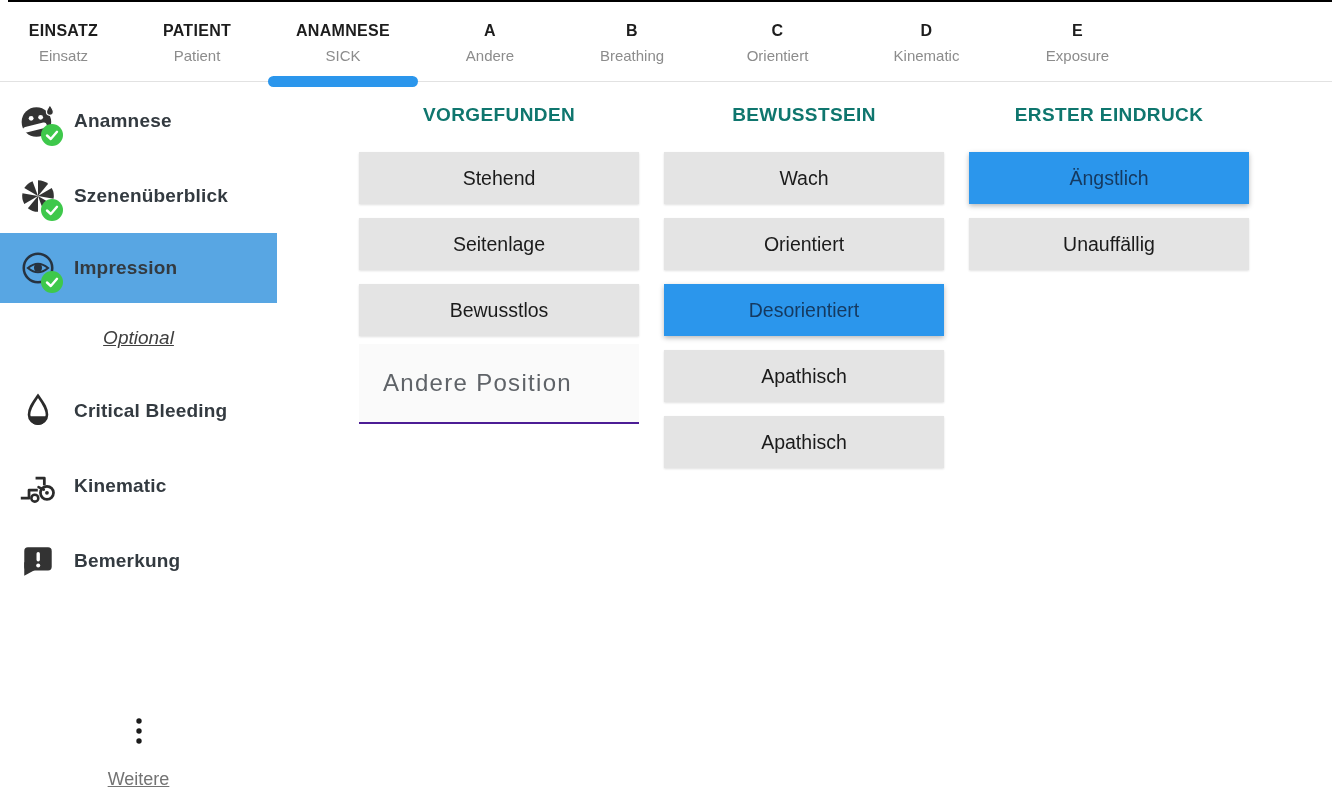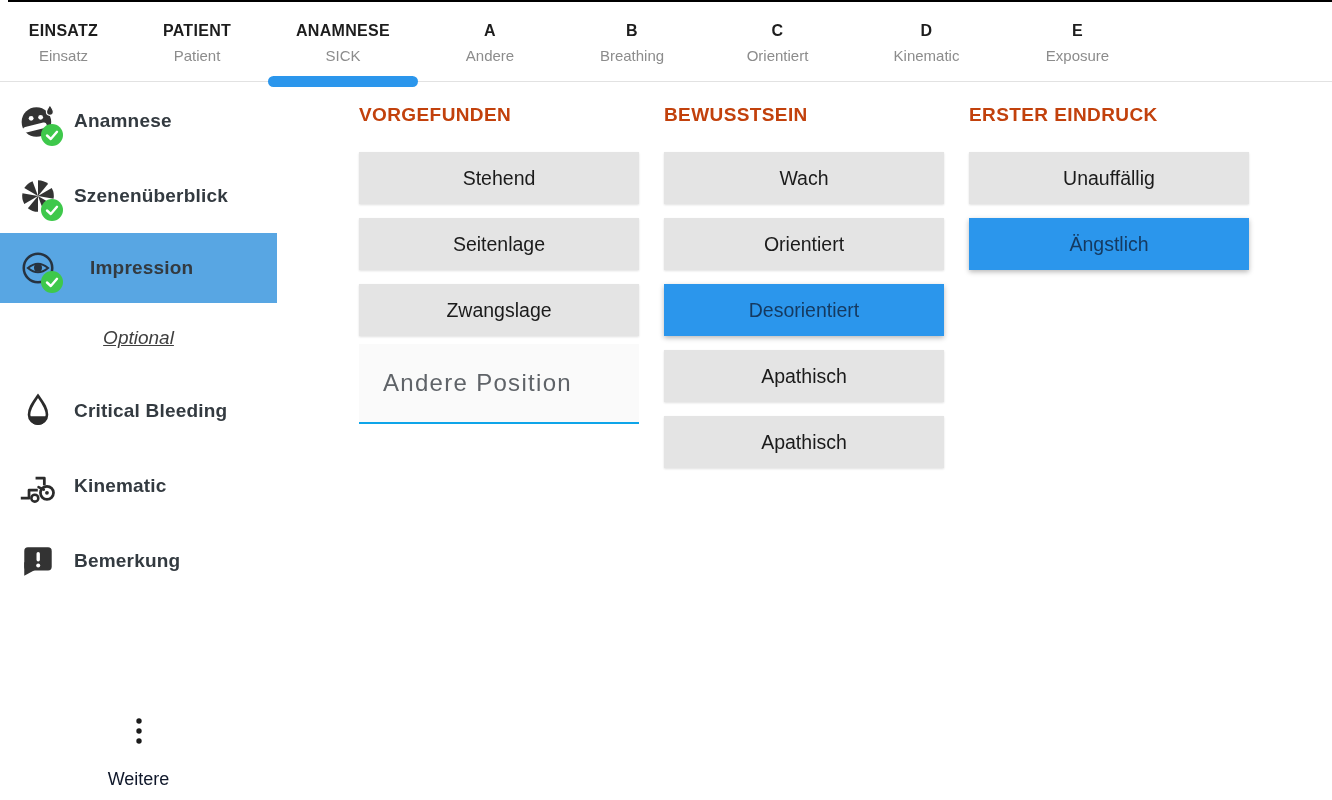--- a/index.html
+++ b/index.html
@@ -19,44 +19,44 @@
   .tab { position:relative; display:flex; flex-direction:column; align-items:center; justify-content:center; cursor:pointer; padding-top:2px; }
   .tab-primary { font-size:16px; font-weight:bold; color:#1d1d1d; letter-spacing:.3px; line-height:1; }
   .tab-secondary { font-size:15px; color:#8c8c8c; margin-top:9px; line-height:1; }
   .tab-indicator {
     position:absolute; bottom:-6px; left:50%; transform:translateX(-50%);
     width:150px; height:11px; border-radius:7px; background:#2b96ec;
   }
   
   .sidebar { position:absolute; top:83px; left:0; width:277px; }
   .side-item { height:75px; display:flex; align-items:center; padding-left:19px; cursor:pointer; }
-  .side-item.selected { height:70px; background:#58a6e3;gap:16px; }
+  .side-item.selected { height:70px; background:#58a6e3; }
   .side-icon { position:relative; width:38px; height:38px; flex:0 0 38px; margin-right:17px; }
   .side-icon svg { display:block; }
   .badge { position:absolute; right:-6px; bottom:-6px; width:22px; height:22px; }
   .side-label { font-size:19px; font-weight:600; color:#333a40; letter-spacing:.2px; }
   .optional-label { height:70px; display:flex; align-items:center; justify-content:center;
     font-size:19px; font-style:italic; color:#3f3f3f;text-decoration:underline; }
   .more-block { position:absolute; left:0; bottom:10px; width:277px; text-align:center; cursor:pointer; }
   .more-block svg { display:block; margin:0 auto; }
-  .more-label { font-size:18px; color:#0f172a; margin-top:22px; }
+  .more-label { font-size:18px; color:#737373; margin-top:22px;text-decoration:underline; }
   
   .col { position:absolute; top:104px; width:280px; }
   .col-1 { left:359px; } .col-2 { left:664px; } .col-3 { left:969px; }
-  .col-title { text-align:left; font-size:19px; font-weight:bold; color:#c2410c;
+  .col-title { text-align:center; font-size:19px; font-weight:bold; color:#0f766e;
     letter-spacing:.4px; line-height:22px; margin-bottom:26px; }
   .opt-btn {
     height:52px; margin-bottom:14px; display:flex; align-items:center; justify-content:center;
     background:#e4e4e4; font-size:19.5px; font-weight:500; color:#1b1b1b;
     box-shadow:0 1px 2px rgba(0,0,0,.12); cursor:pointer; user-select:none;
   }
   .opt-btn.selected { background:#2b96ec; color:#15395f; box-shadow:0 2px 5px rgba(0,0,0,.28); }
   .other-input-wrap {
     margin-top:-6px; height:80px; background:#fafafa;
-    border-bottom:2px solid #0ea5e9; display:flex; align-items:center;
+    border-bottom:2px solid #4c1d95; display:flex; align-items:center;
   }
   .other-input {
     width:100%; height:100%; border:none; outline:none; background:transparent;
     font-family:"Liberation Sans", sans-serif; font-size:24px; letter-spacing:1.3px;
     color:#333; padding-left:24px;
   }
   .other-input::placeholder { color:#5f6368; opacity:1; }
 </style>
 </head>
 <body>
@@ -205,33 +205,33 @@
       <circle cx="4" cy="14" r="2.7" fill="#1b1b1b"></circle>
       <circle cx="4" cy="24" r="2.7" fill="#1b1b1b"></circle>
     </svg>
     <div class="more-label">Weitere</div>
   </div>
 
   <section class="col col-1">
     <div class="col-title">VORGEFUNDEN</div>
     <div class="opt-btn">Stehend</div>
     <div class="opt-btn">Seitenlage</div>
-    <div class="opt-btn">Zwangslage</div>
+    <div class="opt-btn">Bewusstlos</div>
     <div class="other-input-wrap">
       <input class="other-input" type="text" placeholder="Andere Position" style="">
     </div>
   </section>
 
   <section class="col col-2">
     <div class="col-title">BEWUSSTSEIN</div>
     <div class="opt-btn">Wach</div>
     <div class="opt-btn">Orientiert</div>
     <div class="opt-btn selected">Desorientiert</div>
     <div class="opt-btn">Apathisch</div>
     <div class="opt-btn">Apathisch</div>
   </section>
 
   <section class="col col-3">
     <div class="col-title">ERSTER EINDRUCK</div>
+    <div class="opt-btn selected">Ängstlich</div>
     <div class="opt-btn">Unauffällig</div>
-    <div class="opt-btn selected">Ängstlich</div>
   </section>
 </div>
 
 </body></html>

